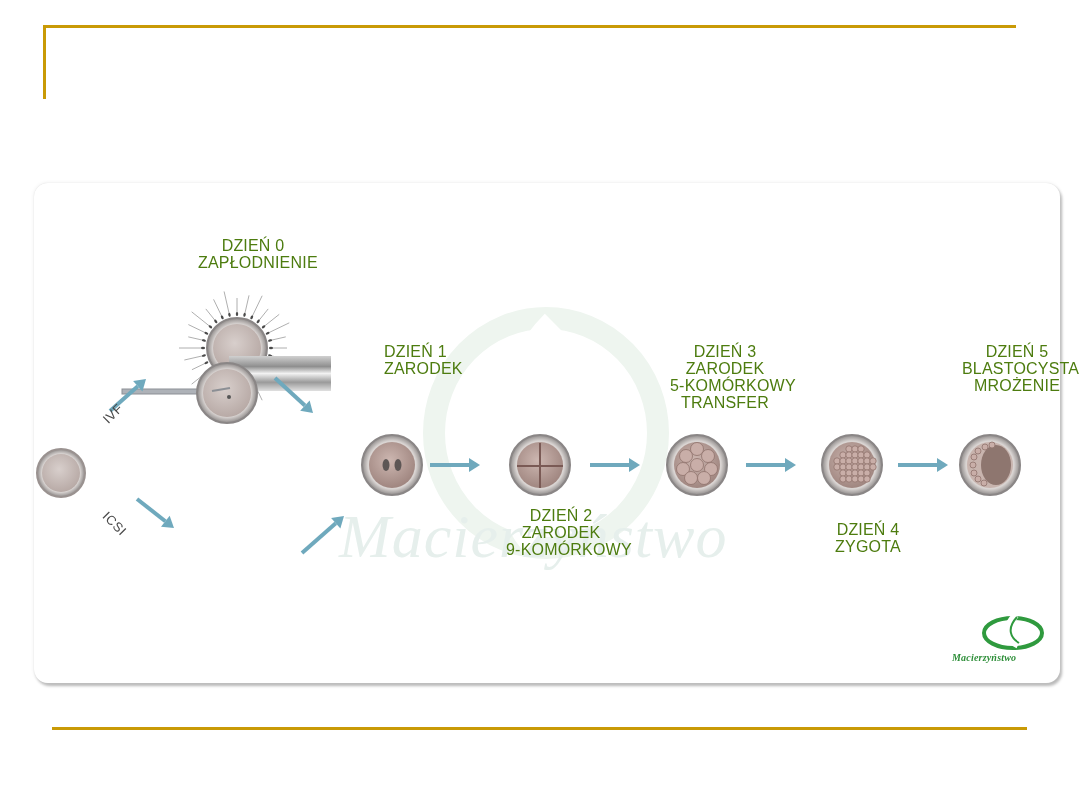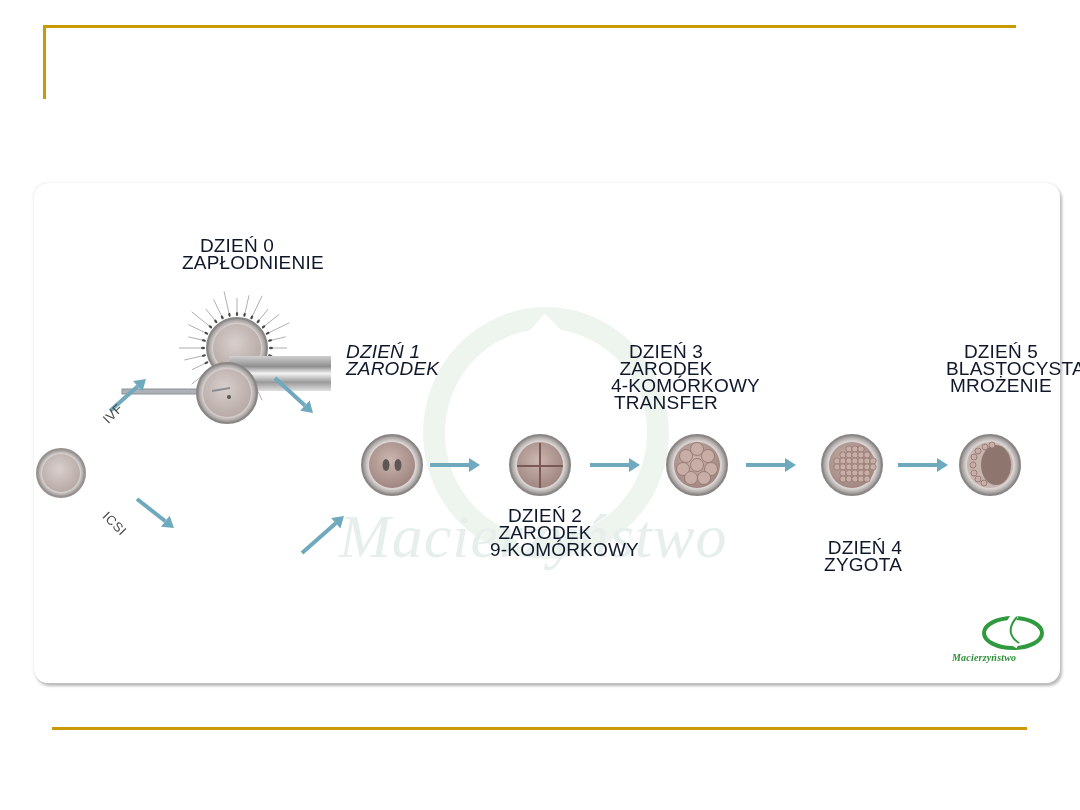--- a/index.html
+++ b/index.html
@@ -16,22 +16,22 @@
   .frame-bottom {
     position: absolute; left: 52px; top: 727px; width: 975px; height: 3px; background: #c99a06;
   }
   .card {
     position: absolute; left: 34px; top: 183px; width: 1026px; height: 500px;
     background: #ffffff; border-radius: 14px;
     box-shadow: 0 0 1px #d9d9d9, 2px 3px 3px #b9b9b9, 0 0 4px #eeeeee;
   }
   .card svg { position: absolute; left: 0; top: 0; }
   .lbl {
-    position: absolute; text-align: center; color: #0f172a; font-size: 19px; line-height: 17px;
-    font-weight: normal; letter-spacing: 0.2px; white-space: nowrap;
+    position: absolute; text-align: center; color: #4d7c0f; font-size: 16px; line-height: 17px;
+    font-weight: normal; letter-spacing: 0.2px; white-space: nowrap; margin-left: 16px;
   }
   .lbl span { display: block; }
   .rot { position: absolute; color: #4a4a4a; font-size: 13px; letter-spacing: 0.5px; }
   .logo-text {
     position: absolute; font-family: "Liberation Serif", serif; font-style: italic; font-weight: bold;
     color: #2f8f3a; font-size: 10px; letter-spacing: 0.2px;
   }
   .watermark {
     position: absolute; font-family: "Liberation Serif", serif; font-style: italic;
     color: #e6efec; font-size: 62px; letter-spacing: 1px;
@@ -270,36 +270,36 @@
     </g>
   </svg>
 
   <div class="rot" style="left:68px; top:223px; transform: rotate(-45deg);">IVF</div>
   <div class="rot" style="left:67px; top:333px; transform: rotate(45deg);">ICSI</div>
 
   <div class="lbl" style="left:148px; top:54px; width:110px;">
     <span>DZIEŃ 0</span>
     <span>ZAPŁODNIENIE</span>
   </div>
-  <div class="lbl" style="left:312px; top:160px; text-align:left;font-style:italic;">
+  <div class="lbl" style="left:334px; top:160px; text-align:left;">
     <span>DZIEŃ 1</span>
     <span>ZARODEK</span>
   </div>
   <div class="lbl" style="left:456px; top:324px; width:110px;text-align:center;">
     <span>DZIEŃ 2</span>
     <span>ZARODEK</span>
     <span>9-KOMÓRKOWY</span>
   </div>
-  <div class="lbl" style="left:577px; top:160px; width:110px;">
+  <div class="lbl" style="left:620px; top:160px; width:110px;">
     <span>DZIEŃ 3</span>
     <span>ZARODEK</span>
-    <span>4-KOMÓRKOWY</span>
+    <span>5-KOMÓRKOWY</span>
     <span>TRANSFER</span>
   </div>
-  <div class="lbl" style="left:768px; top:356px; width:100px;text-align:right;">
+  <div class="lbl" style="left:768px; top:338px; width:100px;">
     <span>DZIEŃ 4</span>
     <span>ZYGOTA</span>
   </div>
   <div class="lbl" style="left:912px; top:160px; width:110px;">
     <span>DZIEŃ 5</span>
     <span>BLASTOCYSTA</span>
     <span>MROŻENIE</span>
   </div>
 
   <div class="logo-text" style="left:918px; top:469px;">Macierzyństwo</div>

